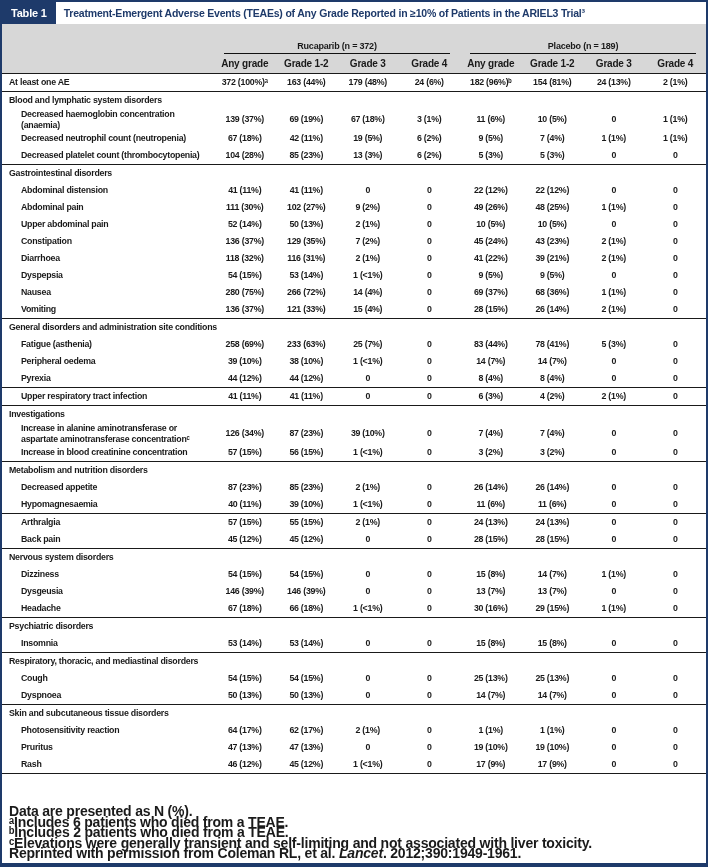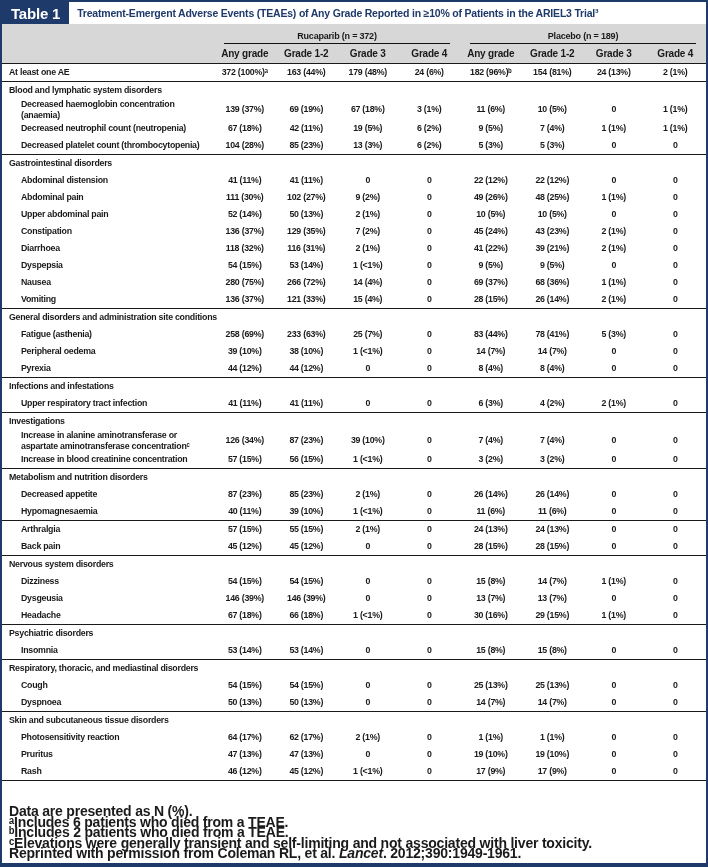--- a/index.html
+++ b/index.html
@@ -30,42 +30,42 @@
   .titlebar{
     display:flex;
     align-items:stretch;
     height:22px;
     flex:0 0 22px;
     background:#fff;
   }
   .table-label{
     background:var(--navy);
     color:#fff;
-    font-size:15px;
+    font-size:11px;
     letter-spacing:-0.2px;
     display:flex;
     align-items:center;
     padding:0 9px;
     flex:0 0 auto;
   }
   .title-text{
     color:var(--navy);
     font-size:10.5px;
     letter-spacing:-0.2px;
     display:flex;
     align-items:center;
     padding-left:8px;
     white-space:nowrap;
   }
   
   .colheader{
     background:var(--header-grey);
     flex:0 0 auto;
     border-bottom:1px solid var(--rule);
-    padding-top:0;
+    padding-top:10px;
   }
   .group-row{
     display:grid;
     grid-template-columns:212px 1fr 1fr;
     height:20px;
   }
   .group-cell{
     display:flex;
     align-items:flex-end;
     justify-content:center;
@@ -326,23 +326,20 @@
           <div class="cell value">44 (12%)</div>
           <div class="cell value">0</div>
           <div class="cell value">0</div>
           <div class="cell value">8 (4%)</div>
           <div class="cell value">8 (4%)</div>
           <div class="cell value">0</div>
           <div class="cell value">0</div>
         </div>
       </div>
       <div class="section">
-        <div class="row section-header">
-          <div class="cell label">Infections and infestations</div>
-        </div>
         <div class="row data-row">
           <div class="cell label indent">Upper respiratory tract infection</div>
           <div class="cell value">41 (11%)</div>
           <div class="cell value">41 (11%)</div>
           <div class="cell value">0</div>
           <div class="cell value">0</div>
           <div class="cell value">6 (3%)</div>
           <div class="cell value">4 (2%)</div>
           <div class="cell value">2 (1%)</div>
           <div class="cell value">0</div>

